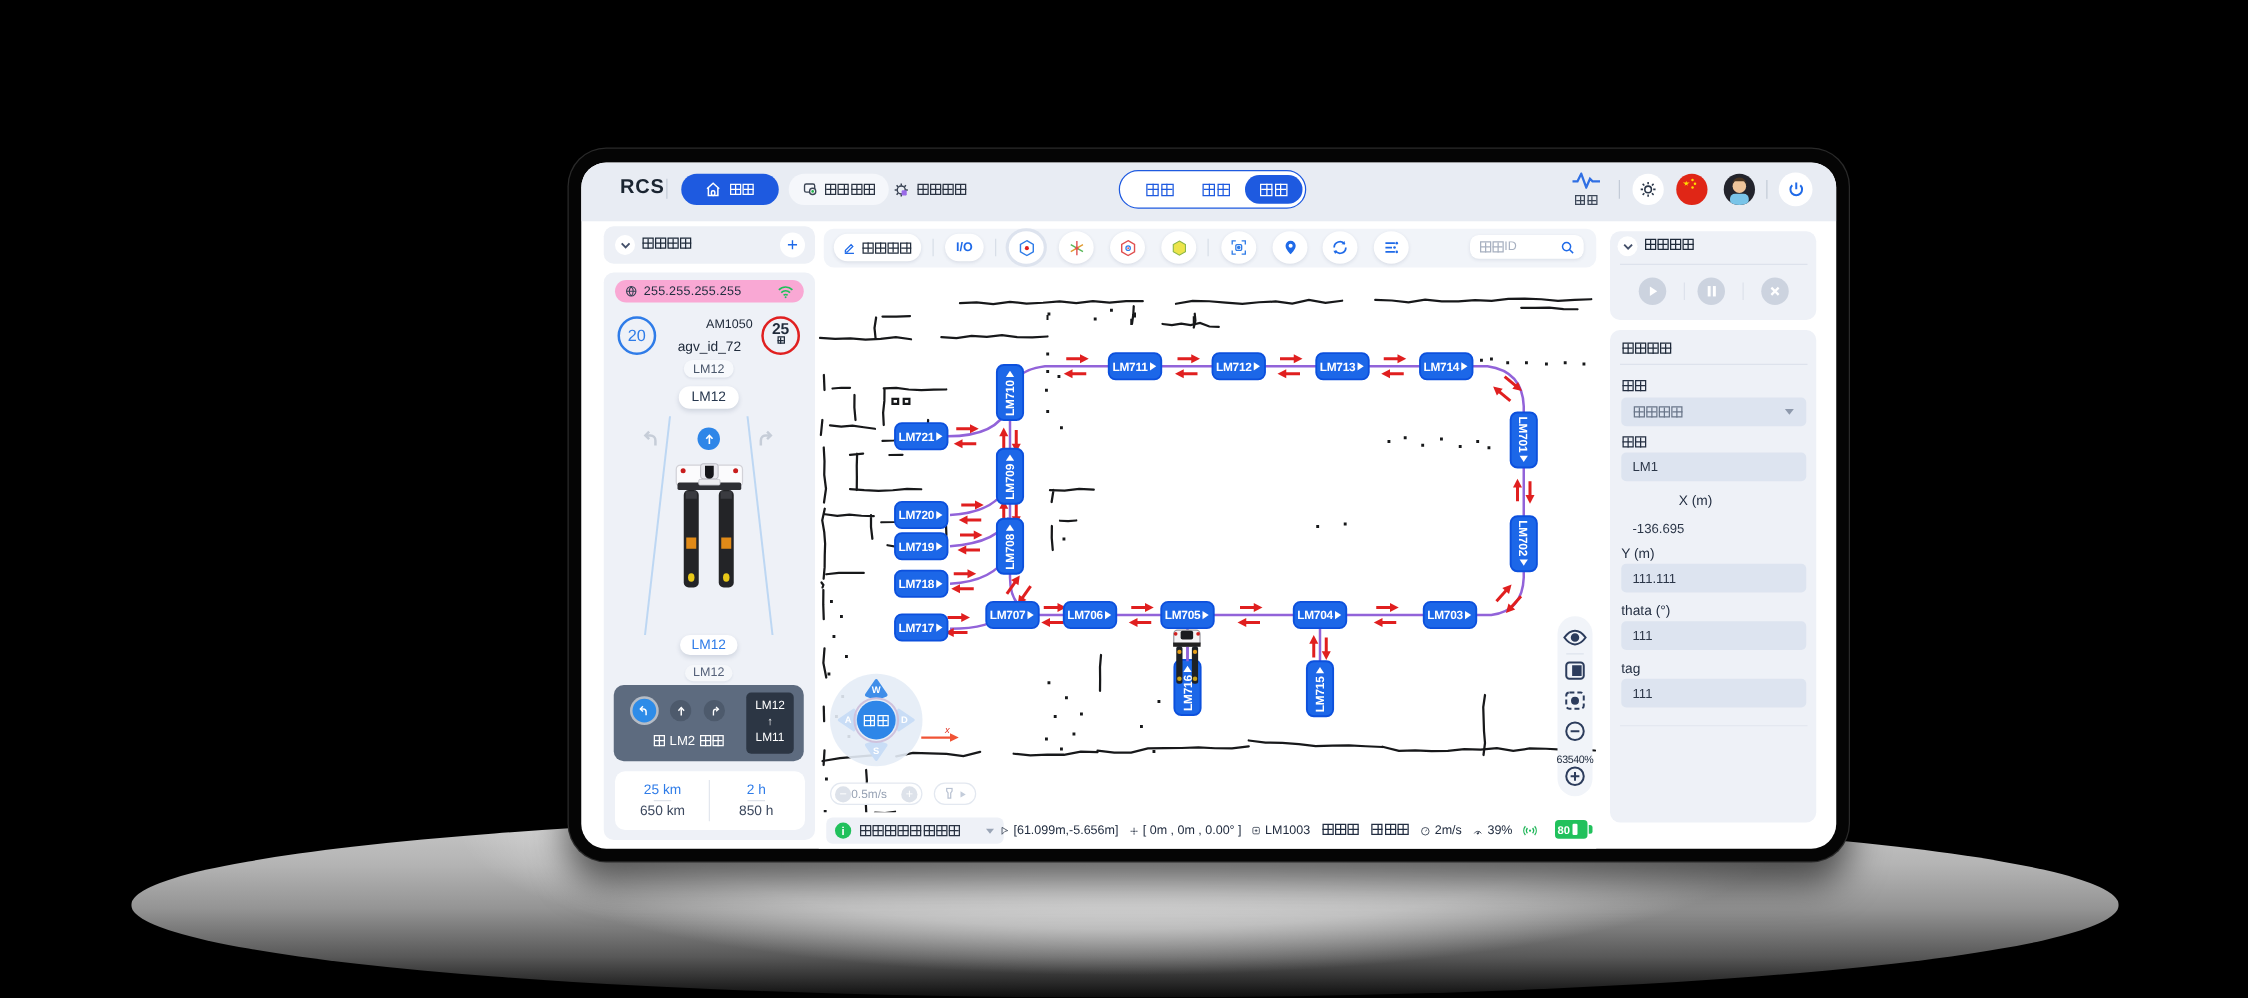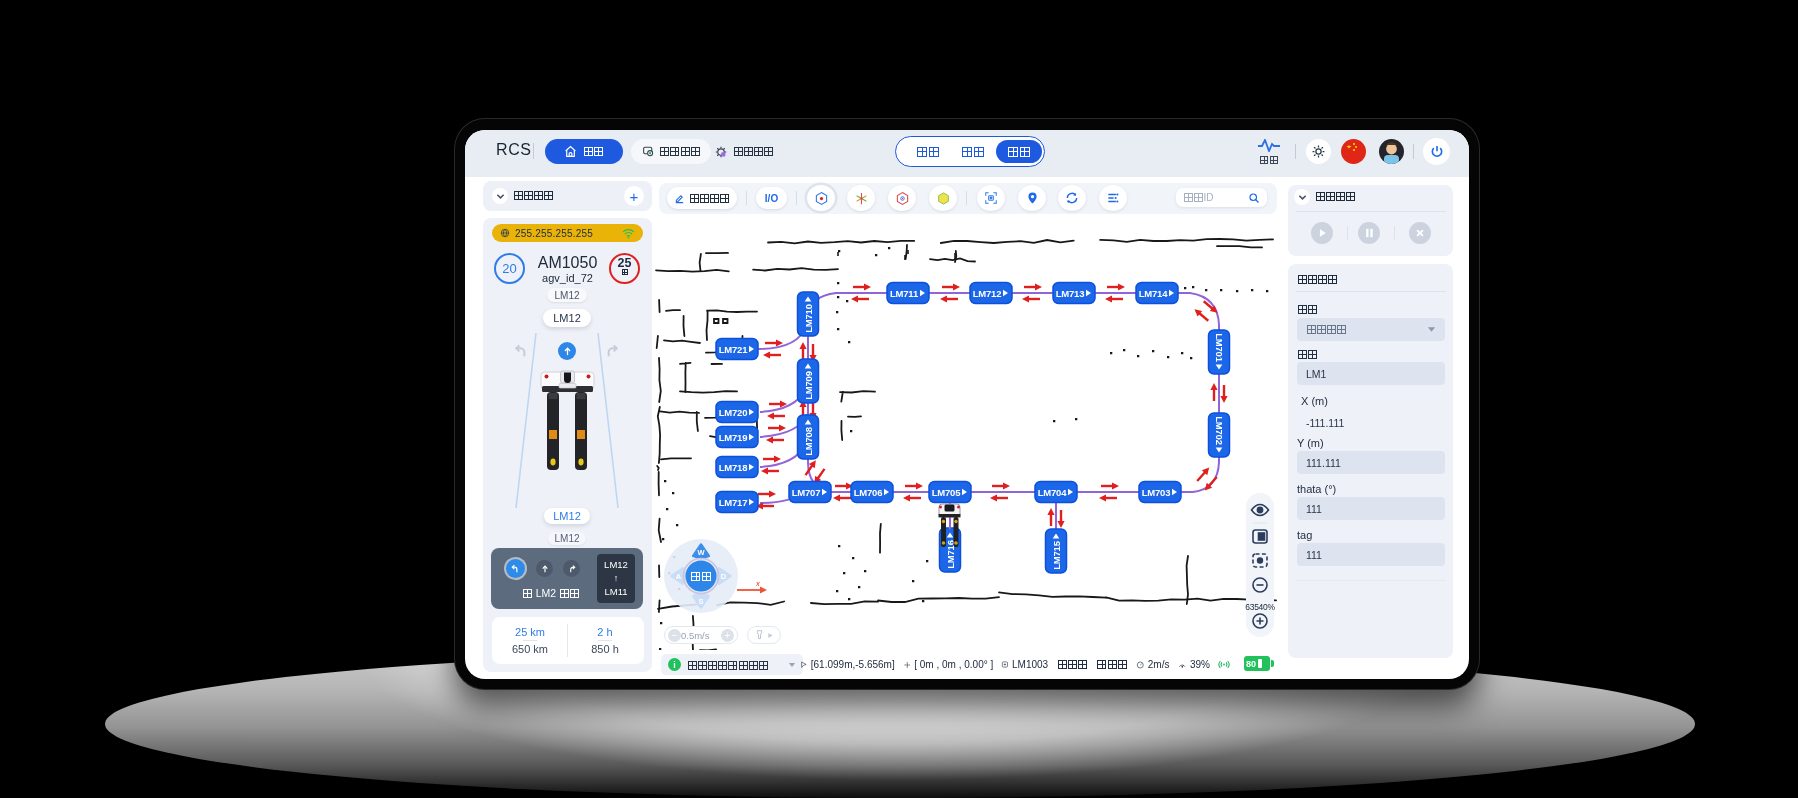--- a/index.html
+++ b/index.html
@@ -11,21 +11,21 @@
 .row{display:flex;align-items:center}
 .pill{border-radius:999px}
 </style></head><body>
 
 <div class="ab" style="left:105px;top:650px;width:1590px;height:148px;border-radius:50%;background:radial-gradient(ellipse 42% 100% at 50% 8%, rgba(255,255,255,.98) 0%, rgba(255,255,255,.5) 55%, rgba(255,255,255,0) 80%),linear-gradient(180deg,#cacaca 0%,#b4b4b4 28%,#949494 52%,#585858 78%,#0e0e0e 100%);"></div>
 
 <div class="ab" style="left:455px;top:119px;width:1024px;height:570px;border-radius:30px;background:#050505;box-shadow:0 0 0 1px #2a2a2a, 0 18px 30px rgba(0,0,0,.6);"></div>
 
 <div id="scr" class="ab" style="left:465px;top:130px;width:1004px;height:549px;border-radius:20px;background:#fff;overflow:hidden">
 <div class="ab" style="left:0px;top:0px;width:1004px;height:47px;background:#e8ecf3"></div>
-<div class="ab" style="left:31px;top:11px;width:60px;height:20px;font-size:16px;font-weight:400;color:#1a2430;letter-spacing:.6px">RCS</div>
+<div class="ab" style="left:31px;top:11px;width:60px;height:20px;font-size:16px;font-weight:700;color:#1a2430;letter-spacing:.6px">RCS</div>
 <div class="ab" style="left:68px;top:13px;width:1px;height:16px;background:#c3cbd7"></div>
 <div class="ab row pill" style="left:80px;top:9px;width:78px;height:25px;background:#1e5ae0;color:#fff;justify-content:center;font-size:11px">
 <svg width="13" height="13" viewBox="0 0 24 24" fill="none" stroke="#fff" stroke-width="2.2" style="margin-right:6px">
         <path d="M3 11 12 3l9 8"></path>
         <path d="M5 9.5V21h14V9.5"></path>
         <rect x="9.5" y="14" width="5" height="7" rx="2.2"></rect>
       </svg>
       <i class="cj " style="width:9px;height:9px"></i>
       <i class="cj " style="width:9px;height:9px"></i>
     </div>
@@ -98,35 +98,35 @@
     </div>
 <div class="ab" style="left:18px;top:51px;width:169px;height:30px;background:#edf0f6;border-radius:8px"></div>
 <div class="ab row" style="left:27px;top:58px;width:16px;height:16px;background:#fff;border-radius:50%;justify-content:center">
       <svg width="9" height="9" viewBox="0 0 10 10" fill="none" stroke="#44506a" stroke-width="1.7">
         <path d="M1.5 3 5 6.5 8.5 3"></path>
       </svg>
     </div>
 <div class="ab" style="left:48px;top:59px;width:60px;height:14px;font-size:11px;font-weight:700;color:#1f2a3a"><i class="cj " style="width:9px;height:9px"></i><i class="cj " style="width:9px;height:9px"></i><i class="cj " style="width:9px;height:9px"></i><i class="cj " style="width:9px;height:9px"></i></div>
 <div class="ab row" style="left:159px;top:56px;width:20px;height:20px;background:#fff;border-radius:50%;justify-content:center;color:#1f6ae8;font-size:15px;font-weight:400">+</div>
 <div class="ab" style="left:18px;top:88px;width:169px;height:454px;background:#eef1f7;border-radius:8px"></div>
-<div class="ab row" style="left:27px;top:94px;width:151px;height:18px;background:#eab308;border-radius:9px;padding:0 8px">
+<div class="ab row" style="left:27px;top:94px;width:151px;height:18px;background:#f9a8d4;border-radius:9px;padding:0 8px">
 <svg width="10" height="10" viewBox="0 0 24 24" fill="none" stroke="#333f52" stroke-width="2">
         <circle cx="12" cy="12" r="9"></circle>
         <path d="M3 12h18M12 3c-5 5-5 13 0 18M12 3c5 5 5 13 0 18"></path>
       </svg>
 <span style="font-size:10px;color:#222e40;margin-left:5px;letter-spacing:.2px">255.255.255.255</span>
 <svg width="13" height="11" viewBox="0 0 24 20" fill="none" stroke="#1fc05a" stroke-width="2.4" style="margin-left:auto">
         <path d="M2 7a14 14 0 0 1 20 0"></path>
         <path d="M5.5 11a9.5 9.5 0 0 1 13 0"></path>
         <path d="M9 15a5 5 0 0 1 6 0"></path>
         <circle cx="12" cy="18" r="1.4" fill="#1fc05a" stroke="none"></circle>
       </svg>
     </div>
 <div class="ab row" style="left:29px;top:123px;width:31px;height:31px;border:2px solid #2f7ce8;border-radius:50%;justify-content:center;color:#2f7ce8;font-size:13px">20</div>
-<div class="ab" style="left:70px;top:124px;width:65px;height:13px;font-size:16px;color:#202b3b;text-align:center">AM1050</div>
+<div class="ab" style="left:86px;top:124px;width:65px;height:13px;font-size:10px;color:#202b3b;text-align:center">AM1050</div>
 <div class="ab" style="left:70px;top:142px;width:65px;height:13px;font-size:11px;color:#202b3b;text-align:center">agv_id_72</div>
 <div class="ab" style="left:144px;top:123px;width:31px;height:31px;border:2px solid #e02020;border-radius:50%;text-align:center">
       <div style="font-size:12.5px;font-weight:700;color:#1f2a3a;margin-top:3px;line-height:11px">25</div>
       <div style="font-size:6.5px;color:#1f2a3a;line-height:6px"><i class="cj " style="width:6px;height:6px"></i></div>
     </div>
 <div class="ab row" style="left:82px;top:158px;width:40px;height:14px;background:#f7f9fc;border-radius:7px;justify-content:center;font-size:10px;color:#4a576b;box-shadow:0 1px 2px rgba(30,50,90,.10)">LM12</div>
 <div class="ab row" style="left:78px;top:179px;width:48px;height:18px;background:#fff;border-radius:9px;justify-content:center;font-size:11px;color:#27374e;box-shadow:0 2px 4px rgba(30,50,90,.15)">LM12</div>
 <div class="ab row" style="left:48px;top:213px;width:16px;height:16px;justify-content:center">
       <svg width="16" height="16" viewBox="0 0 24 24" fill="none" stroke="#c6cdd8" stroke-width="3">
         <path d="M17 20v-6a6 6 0 0 0-6-6H5"></path>
@@ -620,21 +620,21 @@
       <i class="cj " style="width:9px;height:9px"></i>
       <i class="cj " style="width:9px;height:9px"></i>
       <i class="cj " style="width:9px;height:9px"></i>
       <i class="cj " style="width:9px;height:9px"></i>
       <svg width="9" height="7" viewBox="0 0 10 7" style="margin-left:auto">
         <polygon points="1,1 9,1 5,6" fill="#8e99ac"></polygon>
       </svg>
     </div>
 <div class="ab" style="left:832px;top:218px;width:120px;height:14px;font-size:11px;color:#242f42"><i class="cj " style="width:9px;height:9px"></i><i class="cj " style="width:9px;height:9px"></i></div>
 <div class="ab row" style="left:832px;top:232px;width:148px;height:23px;background:#dde4f0;border-radius:4px;padding:0 9px;font-size:10.5px;color:#2b3648">LM1</div>
-<div class="ab" style="left:836px;top:265px;width:120px;height:14px;font-size:11px;color:#242f42">X (m)</div>
-<div class="ab" style="left:841px;top:287px;width:120px;height:14px;font-size:10.5px;color:#2b3648">-111.111</div>
+<div class="ab" style="left:878px;top:265px;width:120px;height:14px;font-size:11px;color:#242f42">X (m)</div>
+<div class="ab" style="left:841px;top:287px;width:120px;height:14px;font-size:10.5px;color:#2b3648">-136.695</div>
 <div class="ab" style="left:832px;top:307px;width:120px;height:14px;font-size:11px;color:#242f42">Y (m)</div>
 <div class="ab row" style="left:832px;top:321px;width:148px;height:23px;background:#dde4f0;border-radius:4px;padding:0 9px;font-size:10.5px;color:#2b3648">111.111</div>
 <div class="ab" style="left:832px;top:353px;width:120px;height:14px;font-size:11px;color:#242f42">thata (°)</div>
 <div class="ab row" style="left:832px;top:367px;width:148px;height:23px;background:#dde4f0;border-radius:4px;padding:0 9px;font-size:10.5px;color:#2b3648">111</div>
 <div class="ab" style="left:832px;top:399px;width:120px;height:14px;font-size:11px;color:#242f42">tag</div>
 <div class="ab row" style="left:832px;top:413px;width:148px;height:23px;background:#dde4f0;border-radius:4px;padding:0 9px;font-size:10.5px;color:#2b3648">111</div>
 <div class="ab" style="left:831px;top:450px;width:150px;height:1px;background:#e4e8f0"></div>
 </div>
 </body></html>

